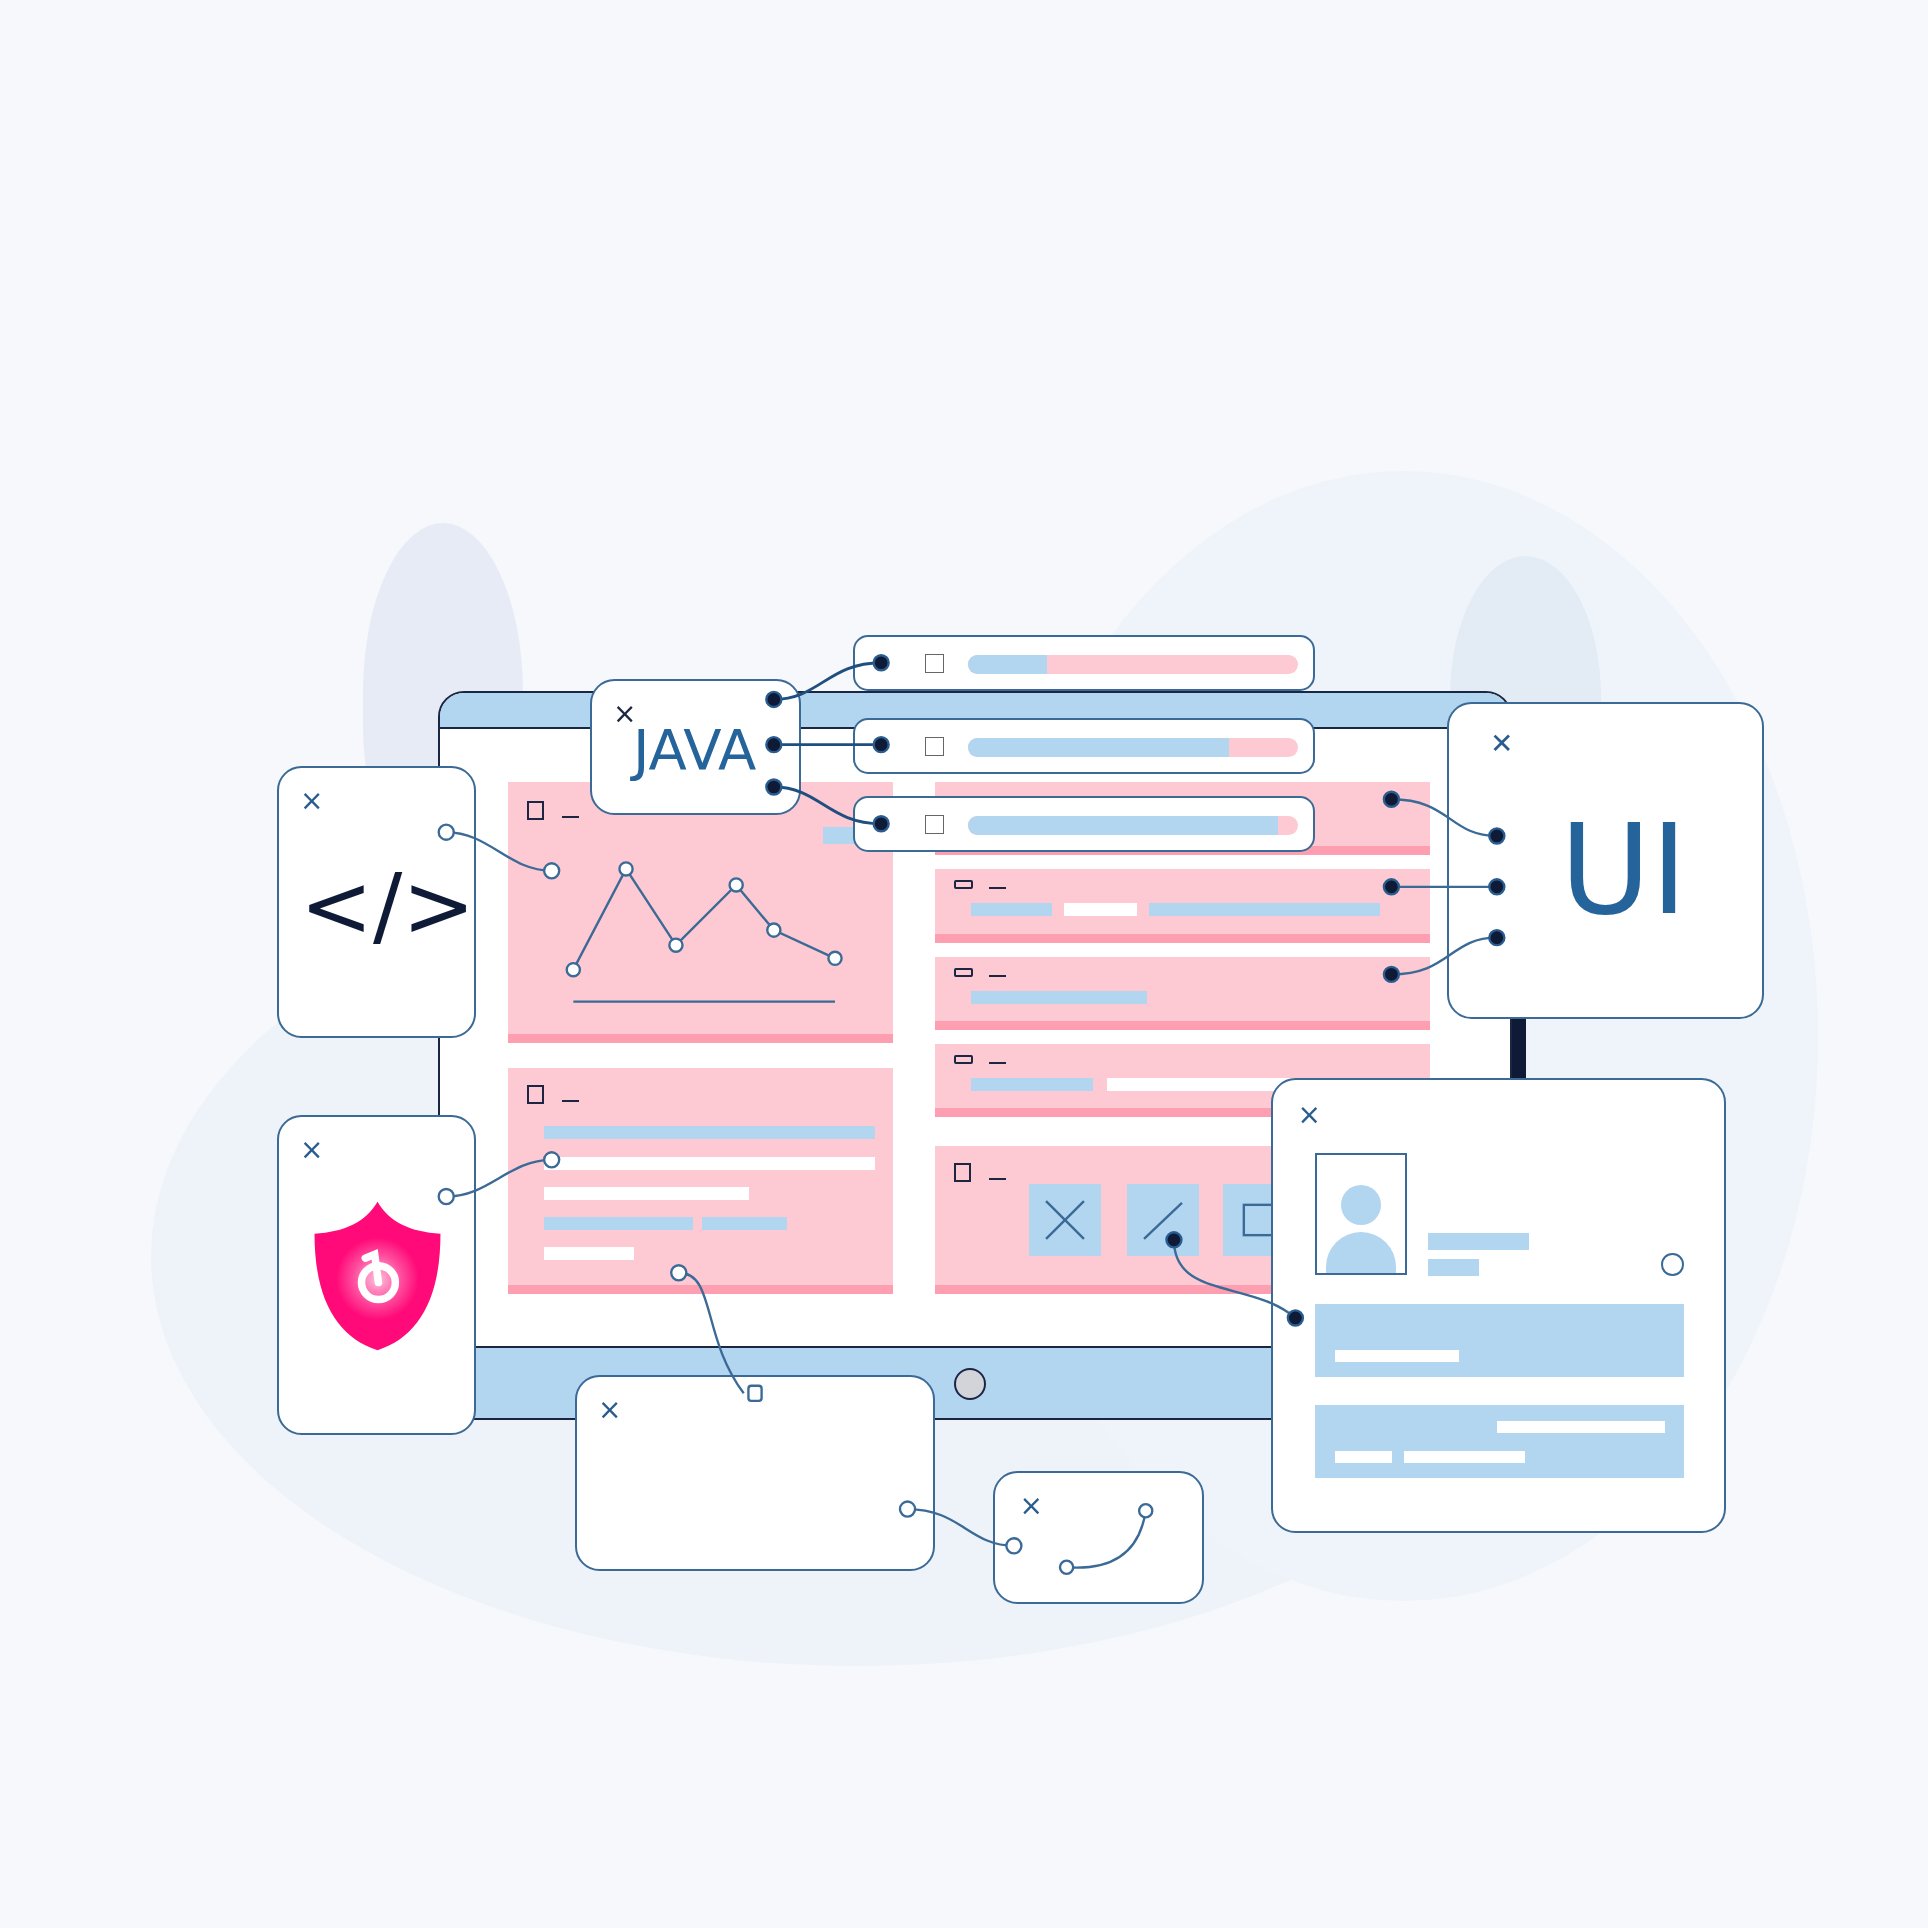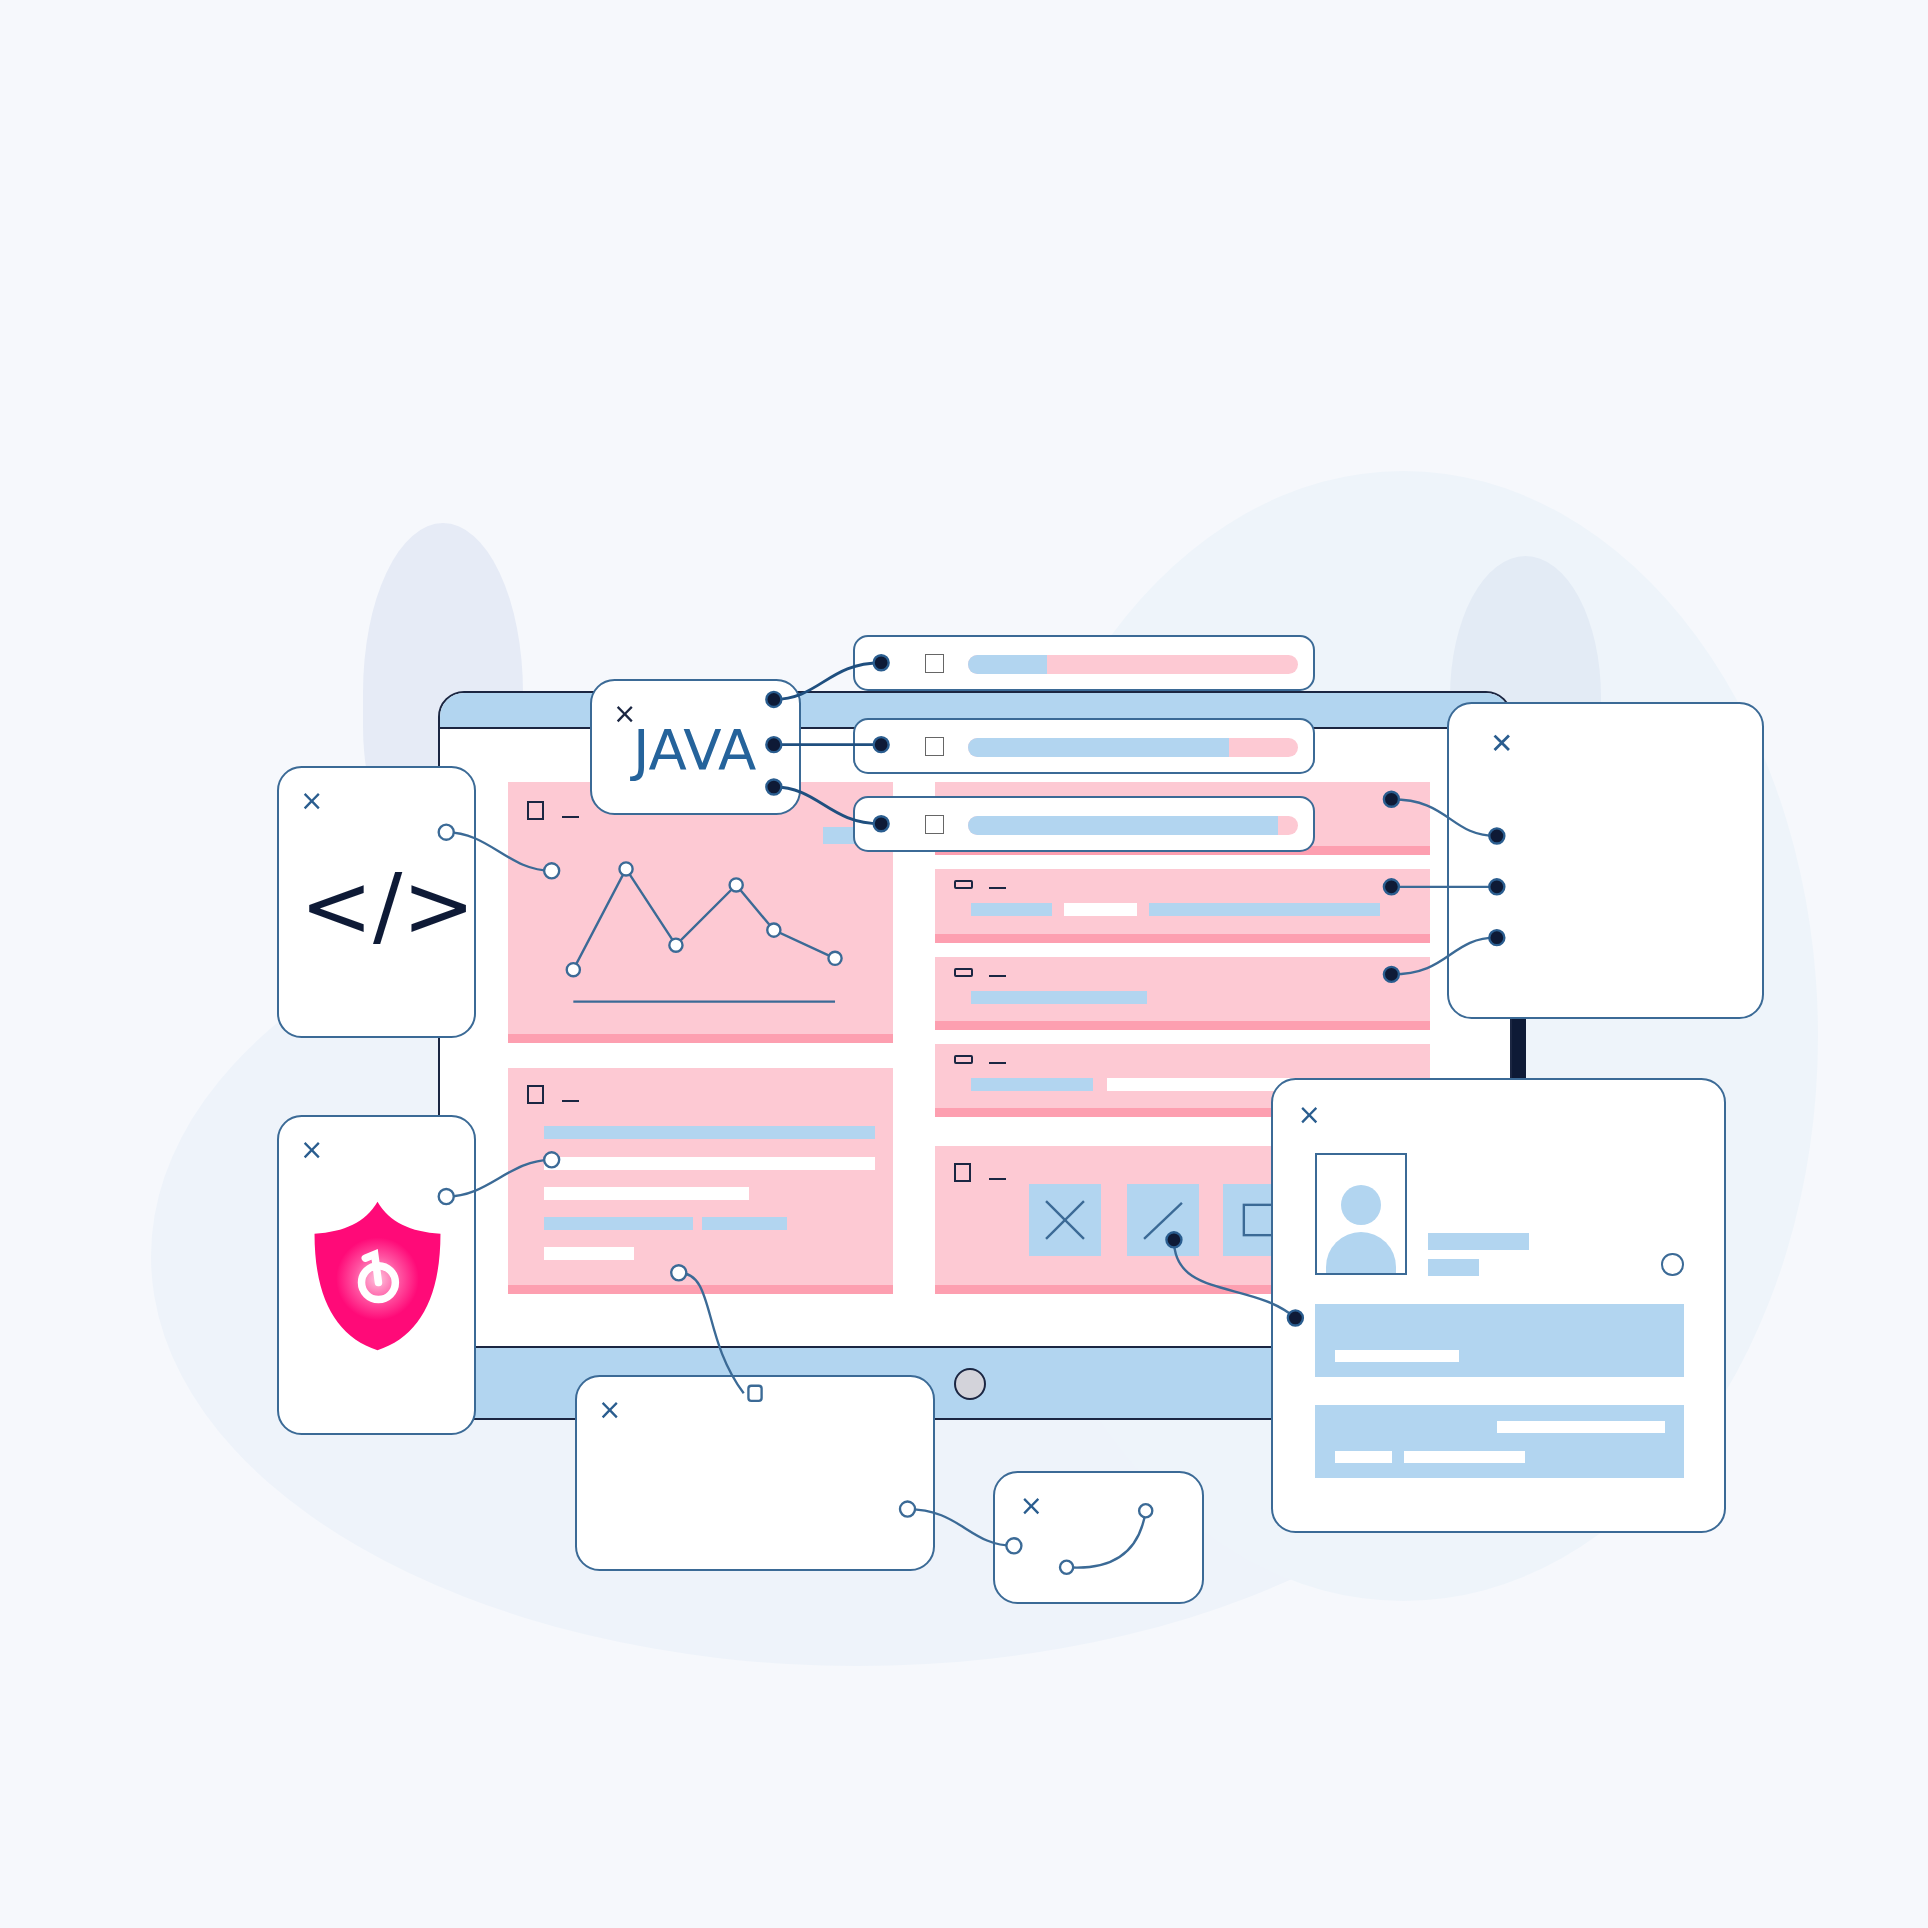--- a/index.html
+++ b/index.html
@@ -132,20 +132,21 @@
       </defs>
     <path d="M75 6 C 88 28 110 38 142 40 C 142 110 118 150 75 164 C 32 150 8 110 8 40 C 40 38 62 28 75 6 Z" fill="#ff0a78"></path>
     <circle cx="75" cy="88" r="44" fill="url(#glow)" opacity="0.9"></circle>
     <circle cx="76" cy="92" r="18" fill="none" stroke="#ffffff" stroke-width="8"></circle>
     <path d="M62 66 L72 62 L76 92" fill="none" stroke="#ffffff" stroke-width="8" stroke-linecap="round"></path>
   </svg>
 </div>
 
 <div class="card" style="left:1447px;top:702px;width:317px;height:317px;">
   <span class="close" style="left:41px;top:26px;font-weight:bold;">✕</span>
+  <span class="big" style="left:111px;top:94px;font-size:124px;">UI</span>
 </div>
 
 <div class="card" style="left:1271px;top:1078px;width:455px;height:455px;">
   <span class="close" style="left:24.5px;top:21px;">×</span>
   <div class="abs" style="left:42px;top:73px;width:92px;height:122px;border:2.4px solid #3b6a96;box-sizing:border-box;overflow:hidden;background:#fff;">
     <div class="abs" style="left:23.5px;top:30px;width:40px;height:40px;border-radius:50%;background:#b2d5f0;"></div>
     <div class="abs" style="left:9.4px;top:77px;width:70px;height:56px;border-radius:35px 35px 0 0;background:#b2d5f0;"></div>
   </div>
   <div class="blue" style="left:155px;top:153px;width:101px;height:17px;"></div>
   <div class="blue" style="left:155px;top:179px;width:51px;height:17px;"></div>

